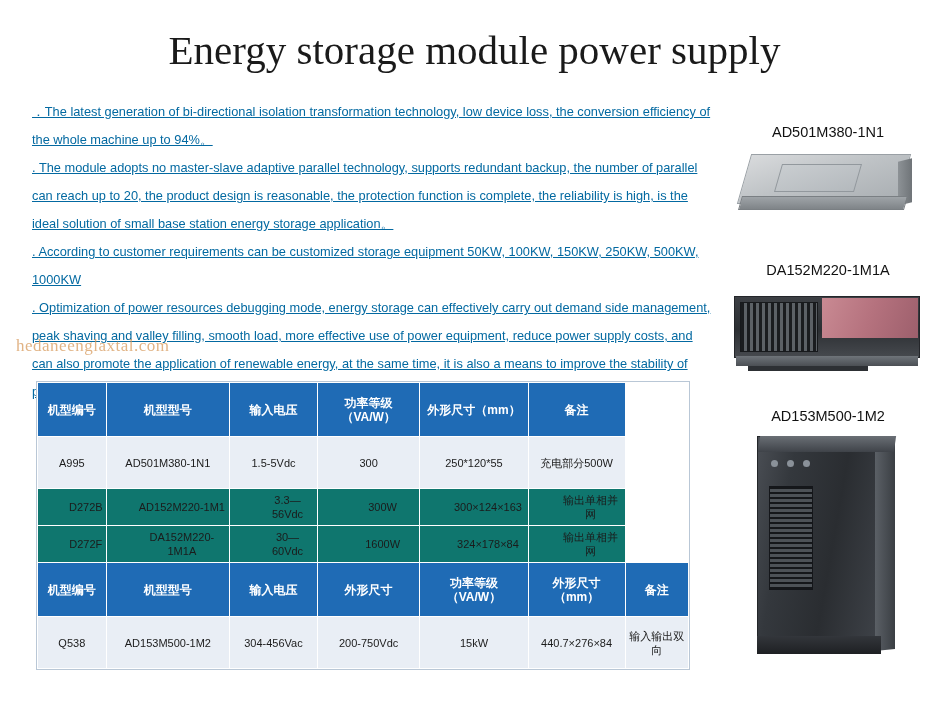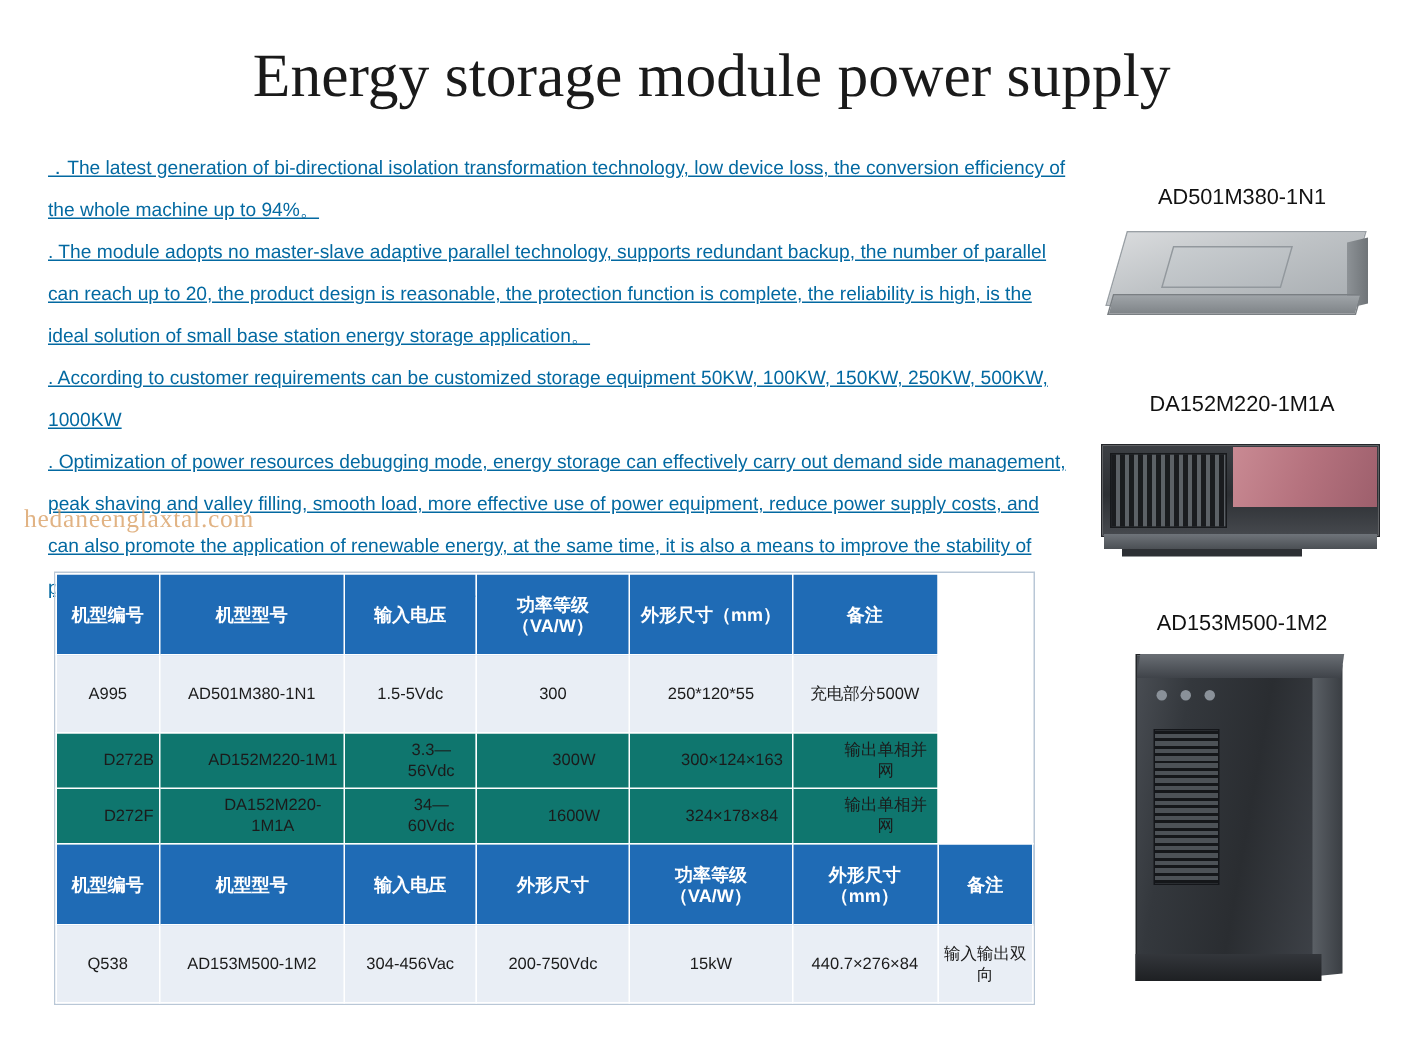--- a/index.html
+++ b/index.html
@@ -232,21 +232,21 @@
           <td>D272B</td>
           <td>AD152M220-1M1</td>
           <td>3.3—56Vdc</td>
           <td>300W</td>
           <td>300×124×163</td>
           <td>输出单相并网</td>
         </tr>
         <tr class="row-b">
           <td>D272F</td>
           <td>DA152M220-1M1A</td>
-          <td>34—60Vdc</td>
+          <td>30—60Vdc</td>
           <td>1600W</td>
           <td>324×178×84</td>
           <td>输出单相并网</td>
         </tr>
         <tr class="header-row">
           <td>机型编号</td>
           <td>机型型号</td>
           <td>输入电压</td>
           <td>外形尺寸</td>
           <td>功率等级（VA/W）</td>

